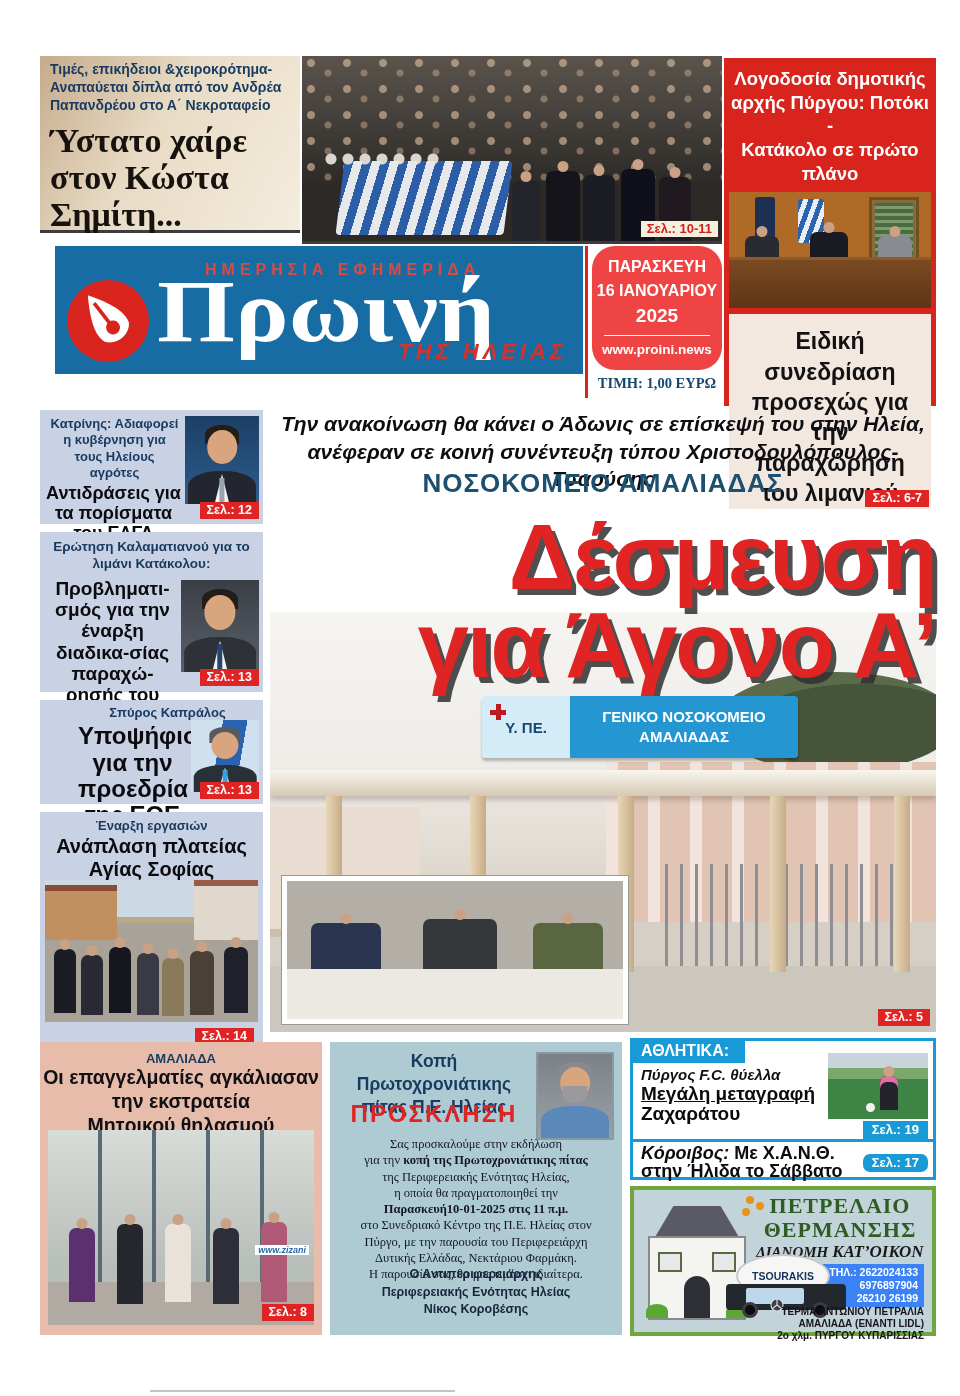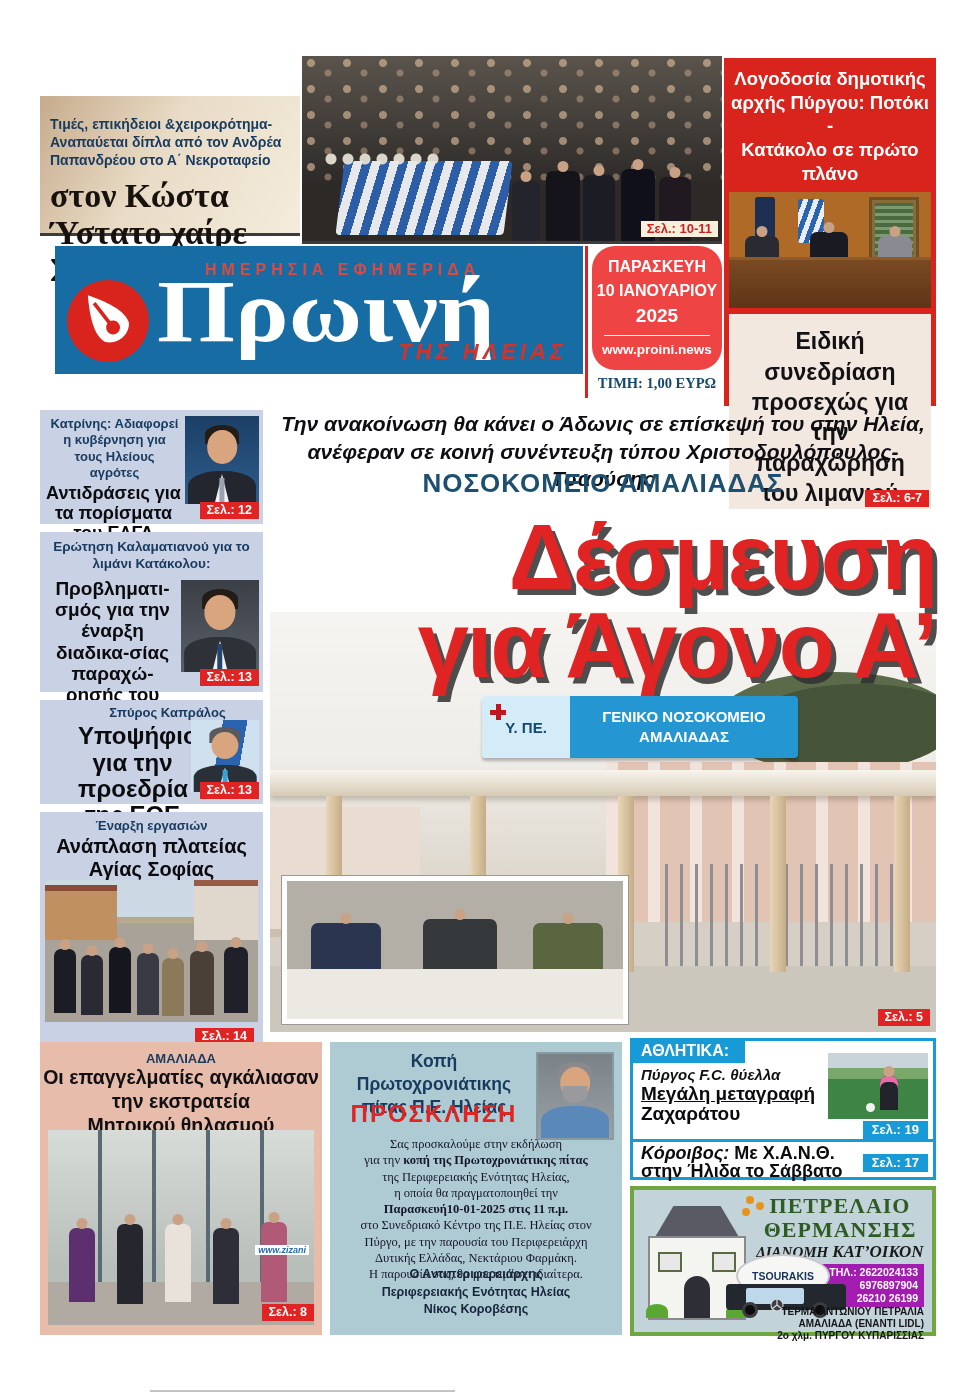--- a/index.html
+++ b/index.html
@@ -14,23 +14,23 @@
               padding:1px 9px 2px;white-space:nowrap;}
   .badge-paper{position:absolute;background:#f6efdc;color:#cf2020;font-weight:bold;font-size:13px;
                padding:0 6px 1px;white-space:nowrap;}
 
   
   .sil{position:absolute;border-radius:7px 7px 0 0;}
   .sil::before{content:"";position:absolute;top:-10px;left:50%;transform:translateX(-50%);
                width:11px;height:11px;border-radius:50%;background:#c9a184;}
 
   
-  .topleft{left:40px;top:56px;width:260px;height:140px;border-bottom:3px solid #3c3c3c;
+  .topleft{left:40px;top:56px;width:260px;height:177px;border-bottom:3px solid #3c3c3c;
            background:linear-gradient(120deg,#c6ab8c 0%,#e9dcc6 45%,#f4ecdd 100%);
-           padding:19px 10px;box-sizing:border-box;margin-top:40px;}
+           padding:4px 10px;box-sizing:border-box;}
   .tl-kicker{font-size:14px;font-weight:bold;color:#173a5e;line-height:1.3;}
   .tl-head{font-family:"Liberation Serif",serif;font-size:34px;font-weight:600;color:#17120e;
            line-height:1.1;margin-top:7px;}
 
   
   .funphoto{left:302px;top:56px;width:420px;height:185px;border-bottom:3px solid #3c3c3c;
             background:linear-gradient(#5a544c,#2c2927 70%);overflow:hidden;}
   .fun-crowd{position:absolute;inset:0 0 30% 0;
       background:radial-gradient(circle at 9px 7px, rgba(216,184,152,.65) 0 3.5px, transparent 4.5px),
                  radial-gradient(circle at 26px 17px, rgba(200,168,140,.5) 0 3px, transparent 4px);
@@ -172,21 +172,21 @@
   .s2-prefix{font-style:italic;}
 
   
   .ad{left:630px;top:1186px;width:306px;height:150px;background:#c2d3d9;border:4px solid #6fa63f;
       box-sizing:border-box;}
   .ad-title{position:absolute;right:4px;top:4px;width:176px;text-align:center;
       font-family:"Liberation Serif",serif;font-weight:bold;font-size:22px;line-height:1.08;
       color:#2e5c22;letter-spacing:1px;}
   .ad-sub{position:absolute;right:4px;top:52px;width:176px;text-align:center;
       font-family:"Liberation Serif",serif;font-weight:bold;font-style:italic;color:#1a1a1a;}
-  .ad-phone{position:absolute;right:8px;top:74px;width:142px;background:#a21caf;color:#fff;
+  .ad-phone{position:absolute;right:8px;top:74px;width:142px;background:#3b82f6;color:#fff;
       font-weight:bold;font-size:10.5px;line-height:1.25;text-align:right;padding:2px 6px;
       box-sizing:border-box;}
   .ad-addr{position:absolute;right:8px;top:116px;width:180px;text-align:right;font-weight:bold;
       font-size:10px;line-height:1.18;color:#15151a;}
   .ad-house{position:absolute;left:4px;top:6px;width:118px;height:128px;}
   .ah-roof{position:absolute;left:0;top:10px;width:100%;height:32px;background:#5a5a64;
       clip-path:polygon(14% 100%,30% 0,70% 0,86% 100%);}
   .ah-wall{position:absolute;left:10px;right:10px;top:40px;bottom:4px;background:#f4f4f0;
       border:2px solid #8a8a8a;}
   .ah-door{position:absolute;left:50%;bottom:0;transform:translateX(-50%);width:26px;height:42px;
@@ -211,22 +211,22 @@
 
 <div class="page">
 
   <div class="ab topleft">
     <div class="tl-kicker">
       <div>Τιμές, επικήδειοι &amp;χειροκρότημα-</div>
       <div>Αναπαύεται δίπλα από τον Ανδρέα</div>
       <div>Παπανδρέου στο Α΄ Νεκροταφείο</div>
     </div>
     <div class="tl-head">
+      <div>Ύστατο χαίρε</div>
       <div>στον Κώστα</div>
-      <div>Ύστατο χαίρε</div>
       <div>Σημίτη...</div>
     </div>
   </div>
 
   <div class="ab funphoto">
     <div class="fun-crowd"></div>
     <div class="sil" style="left:58%;bottom:0;width:34px;height:70px;background:#14141a;"></div>
     <div class="sil" style="left:67%;bottom:0;width:32px;height:66px;background:#1c1c24;"></div>
     <div class="sil" style="left:76%;bottom:0;width:34px;height:72px;background:#10101a;"></div>
     <div class="sil" style="left:85%;bottom:0;width:32px;height:64px;background:#201a20;"></div>
@@ -268,21 +268,21 @@
       </svg>
     </div>
     <div class="mh-tagline">ΗΜΕΡΗΣΙΑ ΕΦΗΜΕΡΙΔΑ</div>
     <div class="mh-title">Πρωινή</div>
     <div class="mh-sub">ΤΗΣ ΗΛΕΙΑΣ</div>
   </div>
   <div class="ab mast-divider"></div>
 
   <div class="ab datebox">
     <div class="db-day">ΠΑΡΑΣΚΕΥΗ</div>
-    <div class="db-date">10 ΙΑΝΟΥΑΡΙΟΥ</div>
+    <div class="db-date">16 ΙΑΝΟΥΑΡΙΟΥ</div>
     <div class="db-year">2025</div>
     <div class="db-hr"></div>
     <div class="db-site">www.proini.news</div>
   </div>
   <div class="ab price">ΤΙΜΗ: 1,00 ΕΥΡΩ</div>
 
   <div class="sb" style="top:410px;height:114px;">
     <div class="sb-kicker" style="padding:6px 82px 0 8px;">Κατρίνης: Αδιαφορεί η κυβέρνηση για τους Ηλείους αγρότες</div>
     <div class="sb-head" style="font-size:18px;line-height:1.1;padding:3px 82px 0 6px;">Αντιδράσεις για τα πορίσματα του ΕΛΓΑ</div>
     <div class="sb-photo" style="right:4px;top:6px;width:74px;height:88px;">
@@ -439,21 +439,21 @@
     <div class="s1-head" style="top:42px;text-decoration:underline;">Μεγάλη μεταγραφή</div>
     <div class="s1-head" style="top:62px;">Ζαχαράτου</div>
     <div class="s1-photo">
       <div class="sil" style="left:52%;bottom:14%;width:18px;height:34px;background:#23232c;box-shadow:inset 0 6px 0 #e86aa8;"></div>
       <div style="position:absolute;left:38%;bottom:10%;width:9px;height:9px;border-radius:50%;background:#f2f2f2;"></div>
     </div>
     <div class="badge-blue" style="right:5px;top:80px;">Σελ.: 19</div>
     <div class="sp-divider"></div>
     <div class="s2-line" style="top:102px;"><span class="s2-prefix">Κόροιβος:</span><span> Με Χ.Α.Ν.Θ.</span></div>
     <div class="s2-line" style="top:120px;">στην Ήλιδα το Σάββατο</div>
-    <div class="badge-blue" style="right:5px;top:113px;">Σελ.: 17</div>
+    <div class="badge-blue" style="right:5px;top:113px;border-radius:7px;">Σελ.: 17</div>
   </div>
 
   <div class="ab ad">
     <div class="ad-house">
       <div class="ah-coins"></div>
       <div class="ah-roof"></div>
       <div class="ah-wall">
         <div class="ah-win" style="left:8px;"></div>
         <div class="ah-win" style="right:8px;"></div>
         <div class="ah-door"></div>

